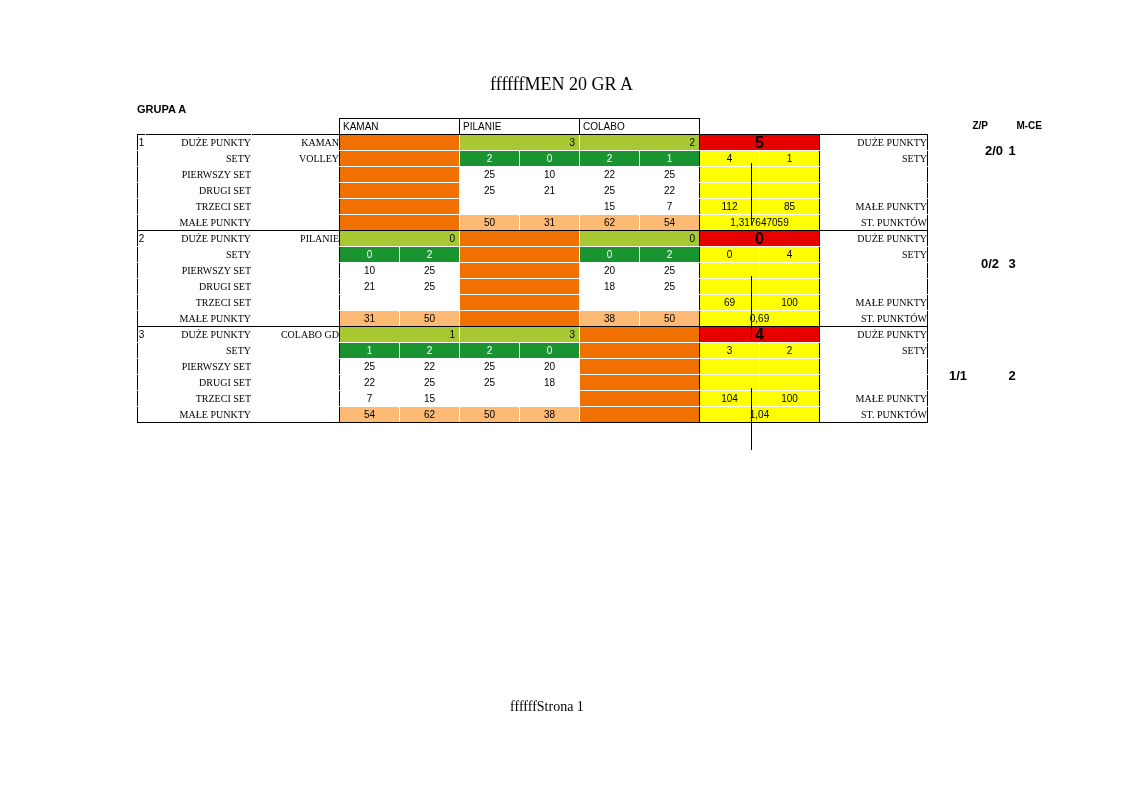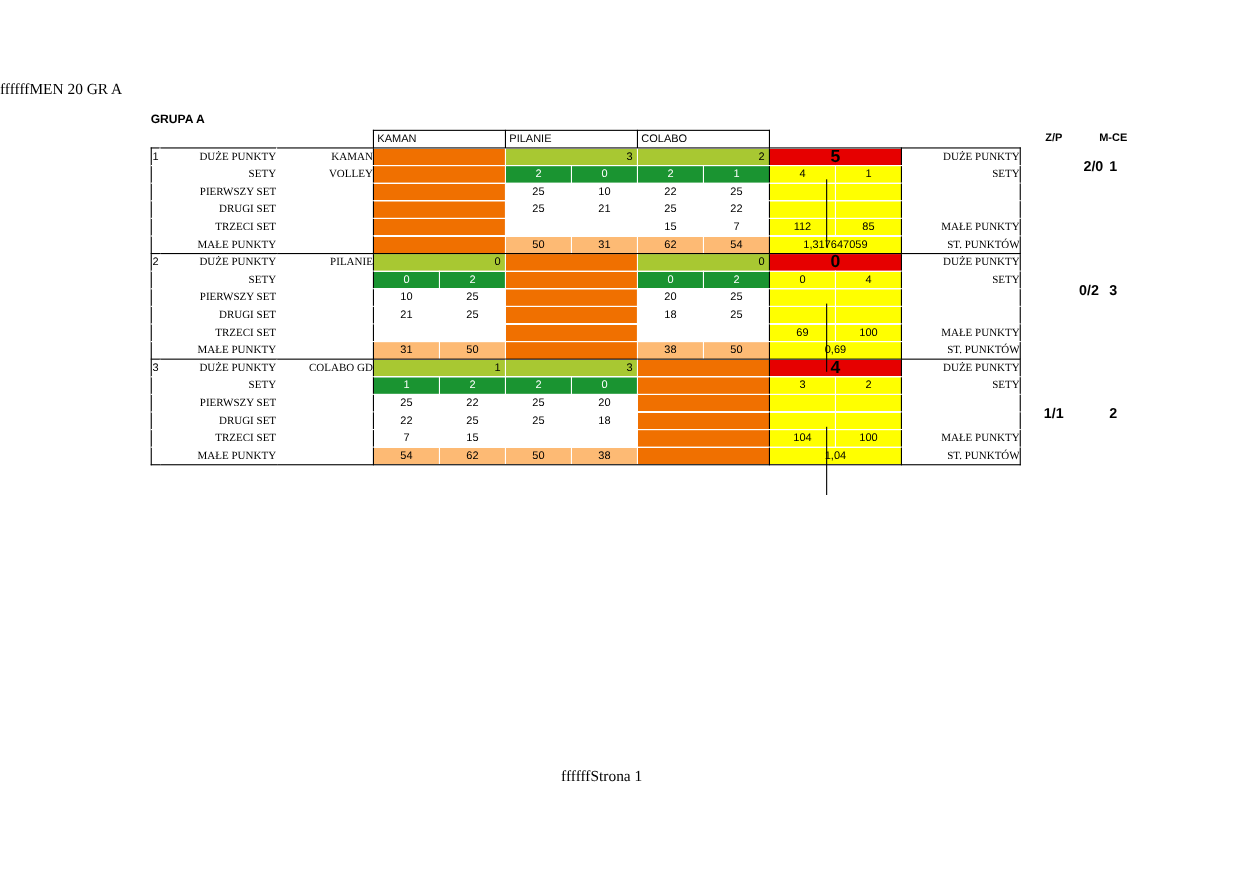--- a/index.html
+++ b/index.html
@@ -2,22 +2,22 @@
 <html><head>
 <meta charset="utf-8">
 <style>
   html,body{margin:0;padding:0;}
   body{
     width:1123px;height:794px;background:#ffffff;
     font-family:"Liberation Sans", sans-serif;
     color:#000;position:relative;overflow:hidden;
   }
   .page-title{
-    position:absolute;left:0;top:74px;width:1123px;
-    font-family:"Liberation Serif", serif;font-size:14px;
+    position:absolute;left:0;top:74px;width:1123px;text-align:center;
+    font-family:"Liberation Serif", serif;font-size:18px;
   }
   .page-footer{
     position:absolute;left:0;top:699px;width:1094px;text-align:center;
     font-family:"Liberation Serif", serif;font-size:14px;
   }
   .group-label{
     position:absolute;left:137px;top:103px;font-size:11px;font-weight:bold;
   }
   .sheet{
     position:absolute;left:137px;top:118px;
@@ -62,21 +62,21 @@
     font-size:16px;font-weight:bold;text-align:center;color:#000;
   }
 
   
   .bl{border-left:1px solid #000 !important;}
   .br{border-right:1px solid #000 !important;}
   .bt{border-top:1px solid #000 !important;}
   .bb{border-bottom:1px solid #000 !important;}
 
   .zp-head{
-    position:absolute;font-size:10px;font-weight:bold;text-align:center;
+    position:absolute;font-size:10px;font-weight:bold;text-align:right;
   }
   .side-val{
     position:absolute;font-size:13px;font-weight:bold;text-align:center;
   }
 </style>
 </head>
 <body>
 
 <div class="page-title">ffffffMEN 20 GR A</div>
 <div class="group-label">GRUPA A</div>

